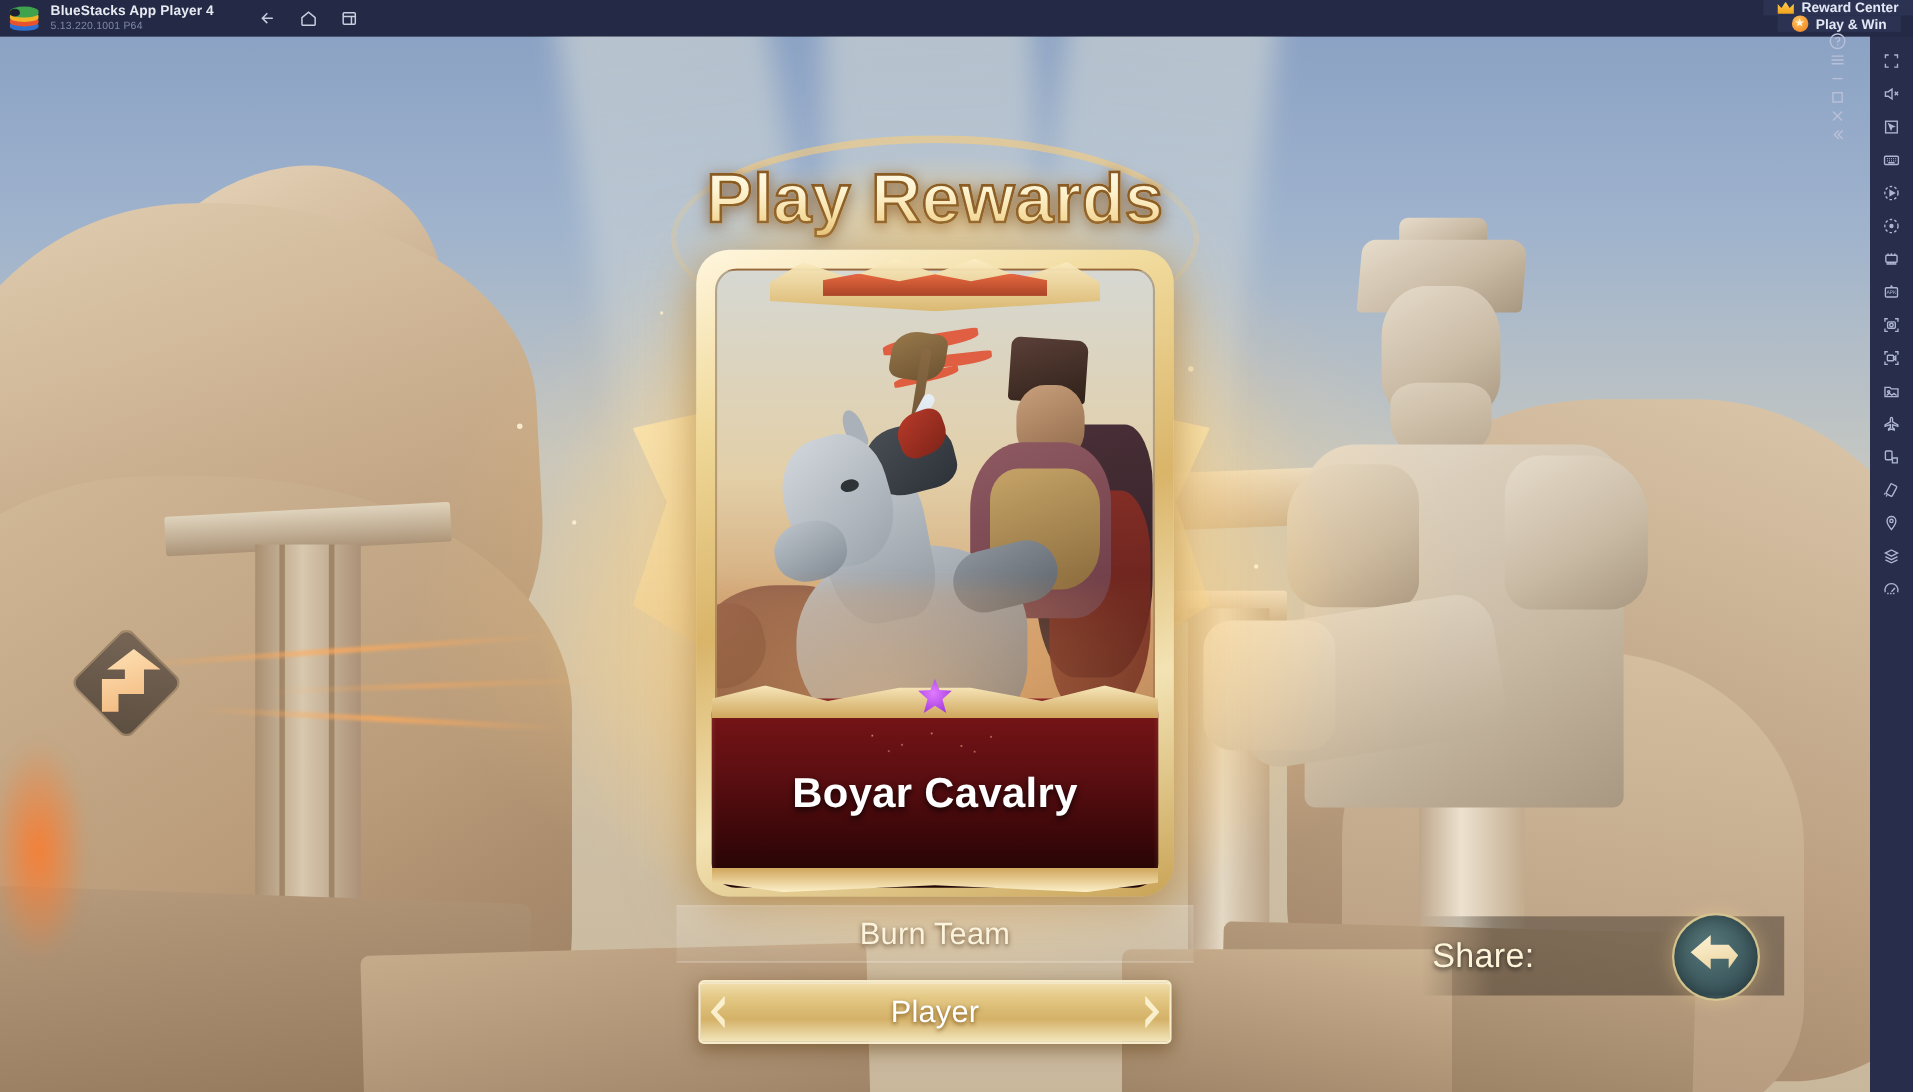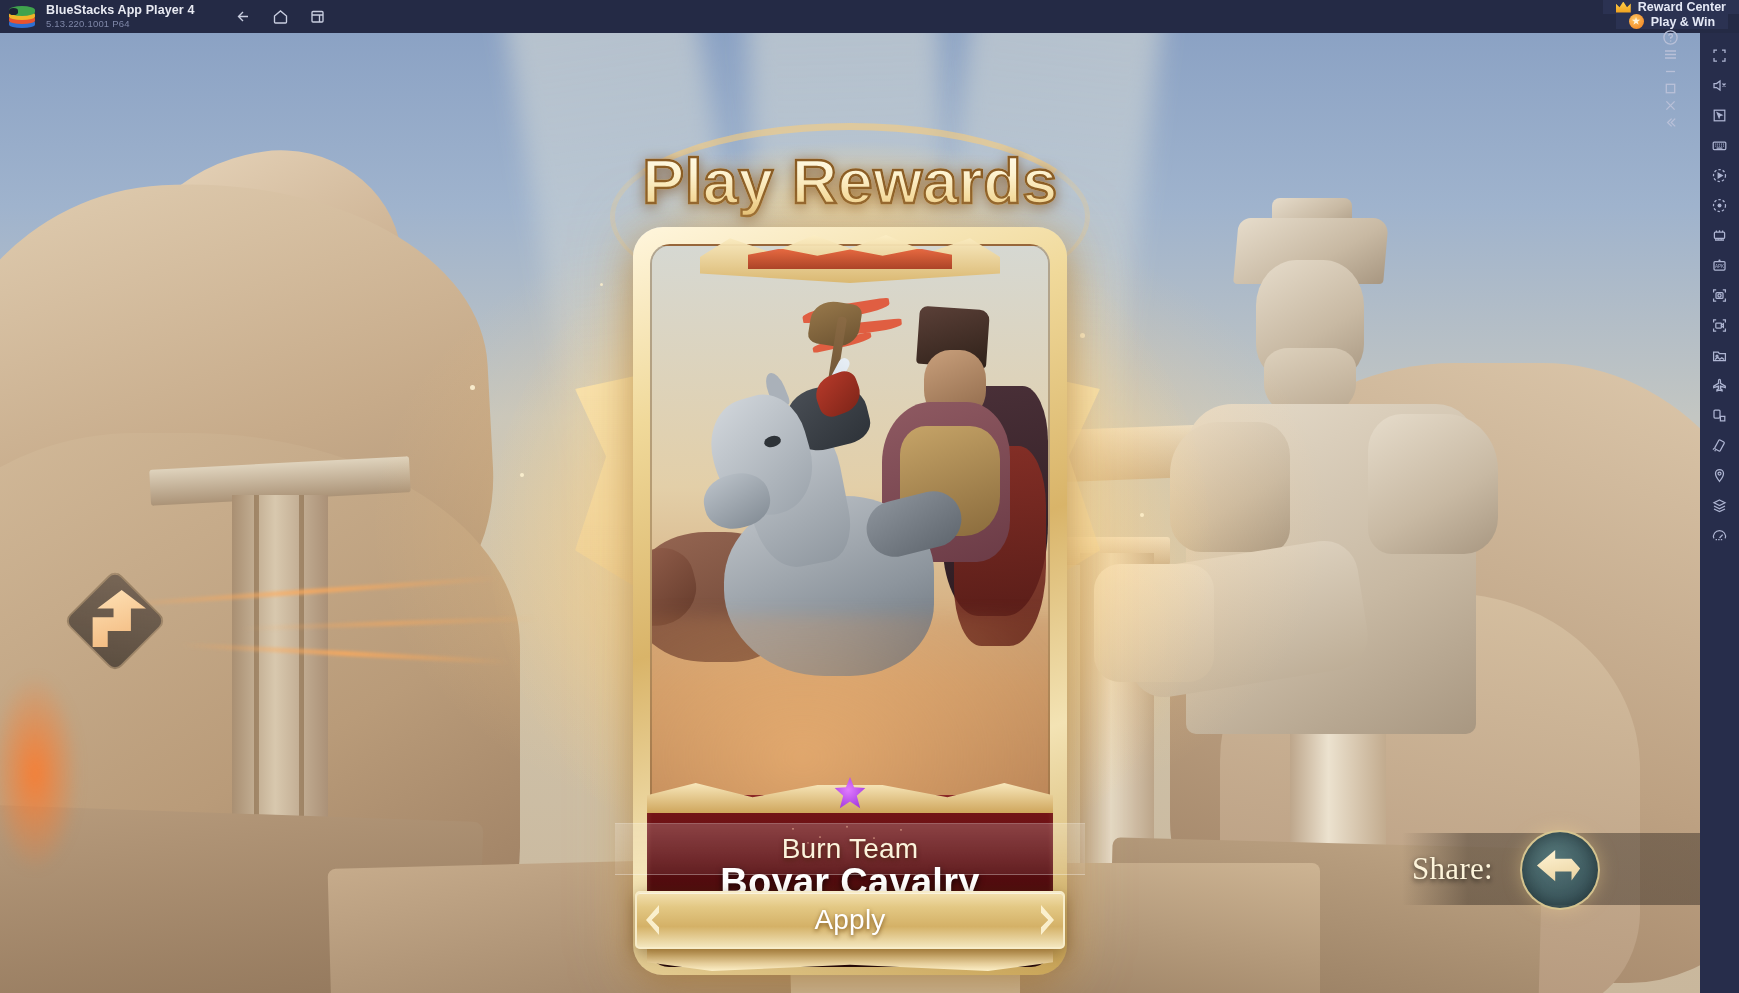--- a/index.html
+++ b/index.html
@@ -169,21 +169,21 @@
     width:720px; height:720px; border-radius:50%;
     background:radial-gradient(circle, rgba(255,243,208,.92) 0%, rgba(255,226,160,.55) 30%,
       rgba(255,210,130,.22) 52%, rgba(255,200,120,0) 72%); }
   .wing { position:absolute; top:330px; width:120px; height:260px;
     background:linear-gradient(180deg, rgba(255,230,170,.85), rgba(250,205,125,.35));
     filter:blur(1px); }
   .wingL { left:575px; clip-path:polygon(100% 0,100% 100%,0 72%,26% 36%,0 10%); }
   .wingR { right:600px; clip-path:polygon(0 0,0 100%,100% 72%,74% 36%,100% 10%); }
 
   #card { position:absolute; left:50%; top:194px; transform:translateX(-50%);
-    width:434px; height:748px; z-index:4; }
+    width:434px; height:588px; z-index:4; }
   #cardframe { position:absolute; inset:0; border-radius:30px;
     background:linear-gradient(160deg,#fff6dd 0%,#f0d99a 22%,#d9b469 48%,#f3e3b4 72%,#c9a457 100%);
     box-shadow:0 10px 40px rgba(130,80,20,.5), 0 0 60px rgba(255,220,150,.55);
     padding:17px; }
   #cardinner { position:absolute; left:17px; top:17px; right:17px; bottom:17px;
     border-radius:20px; overflow:hidden;
     background:linear-gradient(180deg,#cfd3cf 0%,#d9c49d 38%,#c99f72 66%,#a8724a 100%);
     border:2px solid rgba(120,80,30,.35); }
   
   .art-sky { position:absolute; inset:0;
@@ -321,23 +321,23 @@
     -webkit-background-clip:text; background-clip:text; color:transparent;
     filter:drop-shadow(0 2px 5px rgba(120,40,10,.6)); }
   .streak { position:absolute; height:5px; border-radius:4px;
     background:linear-gradient(90deg, rgba(255,150,70,0), rgba(255,170,90,.75), rgba(255,150,70,0));
     filter:blur(1.5px); }
   .sk1 { left:120px; top:556px; width:380px; transform:rotate(-4deg); }
   .sk2 { left:180px; top:618px; width:330px; transform:rotate(3deg); }
   .sk3 { left:240px; top:588px; width:300px; transform:rotate(-2deg); opacity:.6; }
 
   
-  #sharebar { position:absolute; left:1402px; top:800px; width:330px; height:72px; z-index:12;
+  #sharebar { position:absolute; left:1292px; top:800px; width:330px; height:72px; z-index:12;
     background:linear-gradient(90deg, rgba(40,32,26,0), rgba(40,32,26,.42) 20%, rgba(40,32,26,.42));
-    display:flex; align-items:center;font-family:Liberation Serif, serif; }
+    display:flex; align-items:center; }
   #sharelabel { color:#fdf4da; font-size:31px; letter-spacing:.3px; margin-left:10px;
     text-shadow:0 2px 5px rgba(0,0,0,.7); }
   #sharebtn { position:absolute; left:1520px; top:797px; width:80px; height:80px; z-index:13;
     border-radius:50%; cursor:pointer;
     background:radial-gradient(circle at 42% 36%, rgba(70,120,130,.75), rgba(24,60,74,.8));
     border:2.5px solid rgba(240,214,150,.85);
     box-shadow:0 0 18px rgba(255,220,150,.35), inset 0 0 16px rgba(0,0,0,.35);
     display:flex; align-items:center; justify-content:center; }
   #sharebtn .backarrow { width:48px; height:40px;
     background:linear-gradient(165deg,#fff4d6,#e6cb92);
@@ -526,21 +526,21 @@
       <div id="cardname">Boyar Cavalry</div>
       <div class="nb-foot"></div>
     </div>
   </div>
 
   <div id="teamrow">
     <div id="teamname">Burn Team</div>
   </div>
 
   <div id="applybtn">
-    <span id="applylabel">Apply</span>
+    <span id="applylabel">Player</span>
   </div>
 
   <div class="streak sk1"></div>
   <div class="streak sk2"></div>
   <div class="streak sk3"></div>
   <div id="lineup">
     <div id="lineup-badge">
       <div class="bdiamond"></div>
       <div class="barrow"></div>
     </div>

